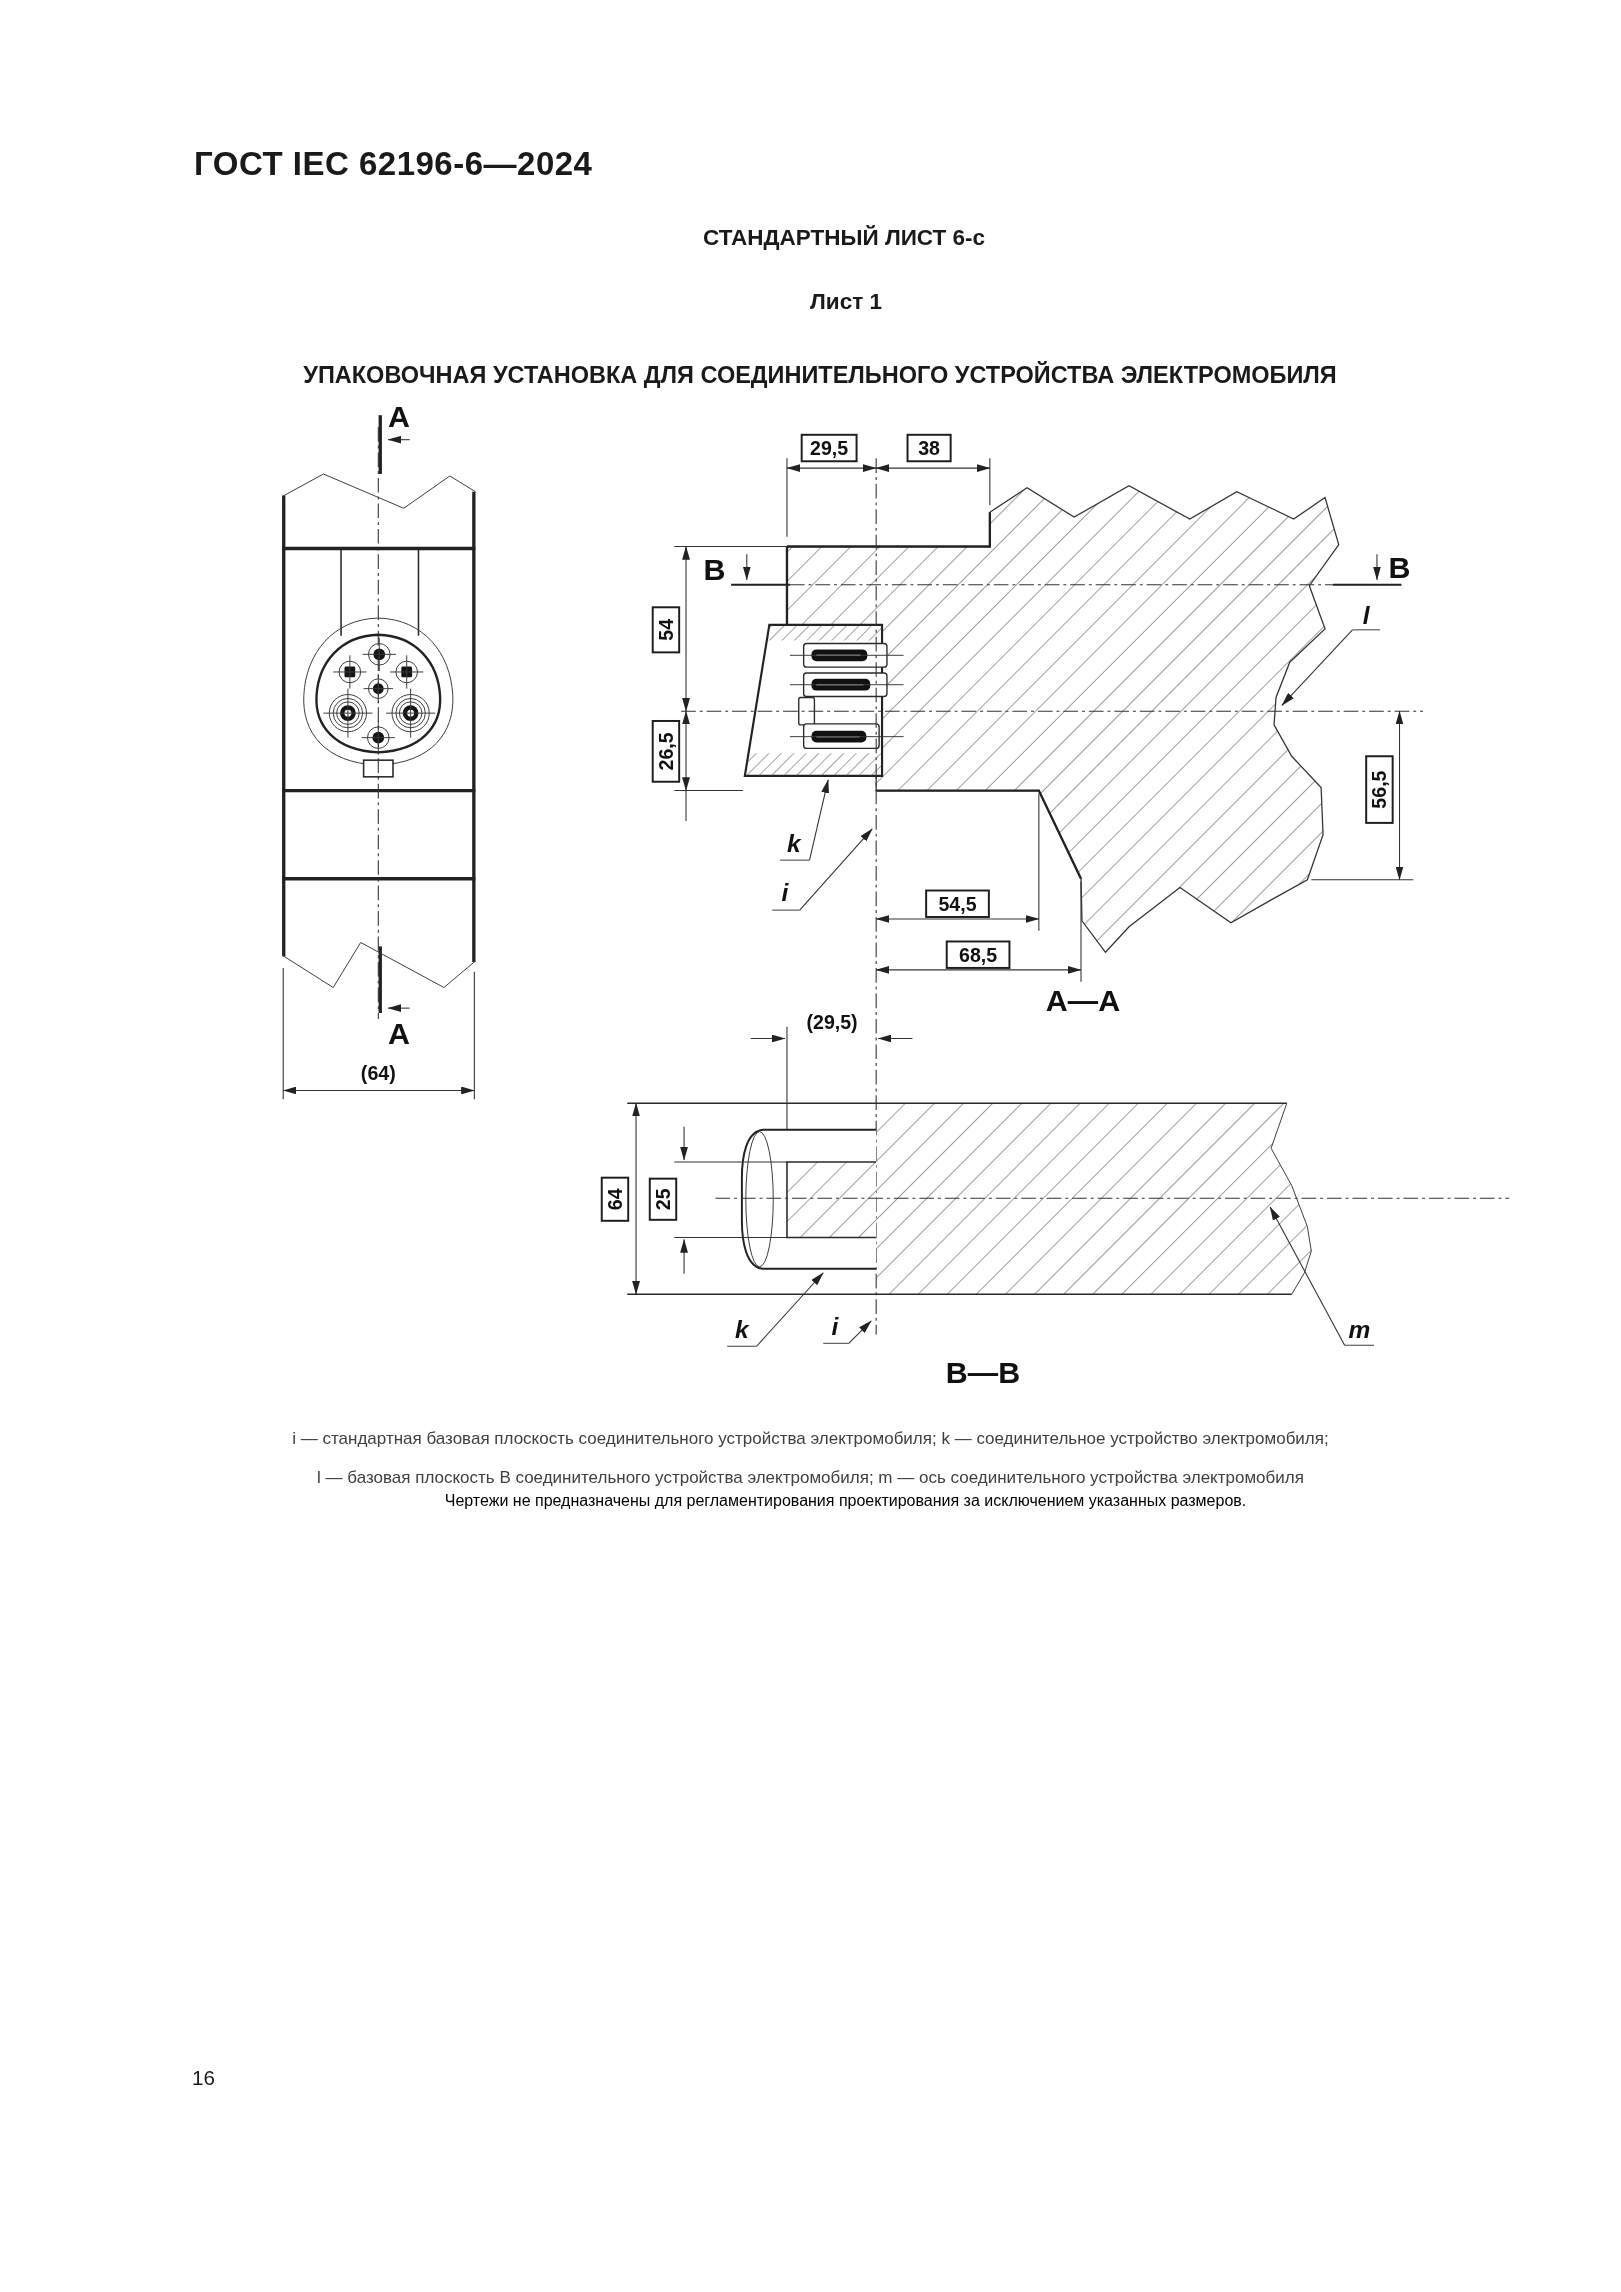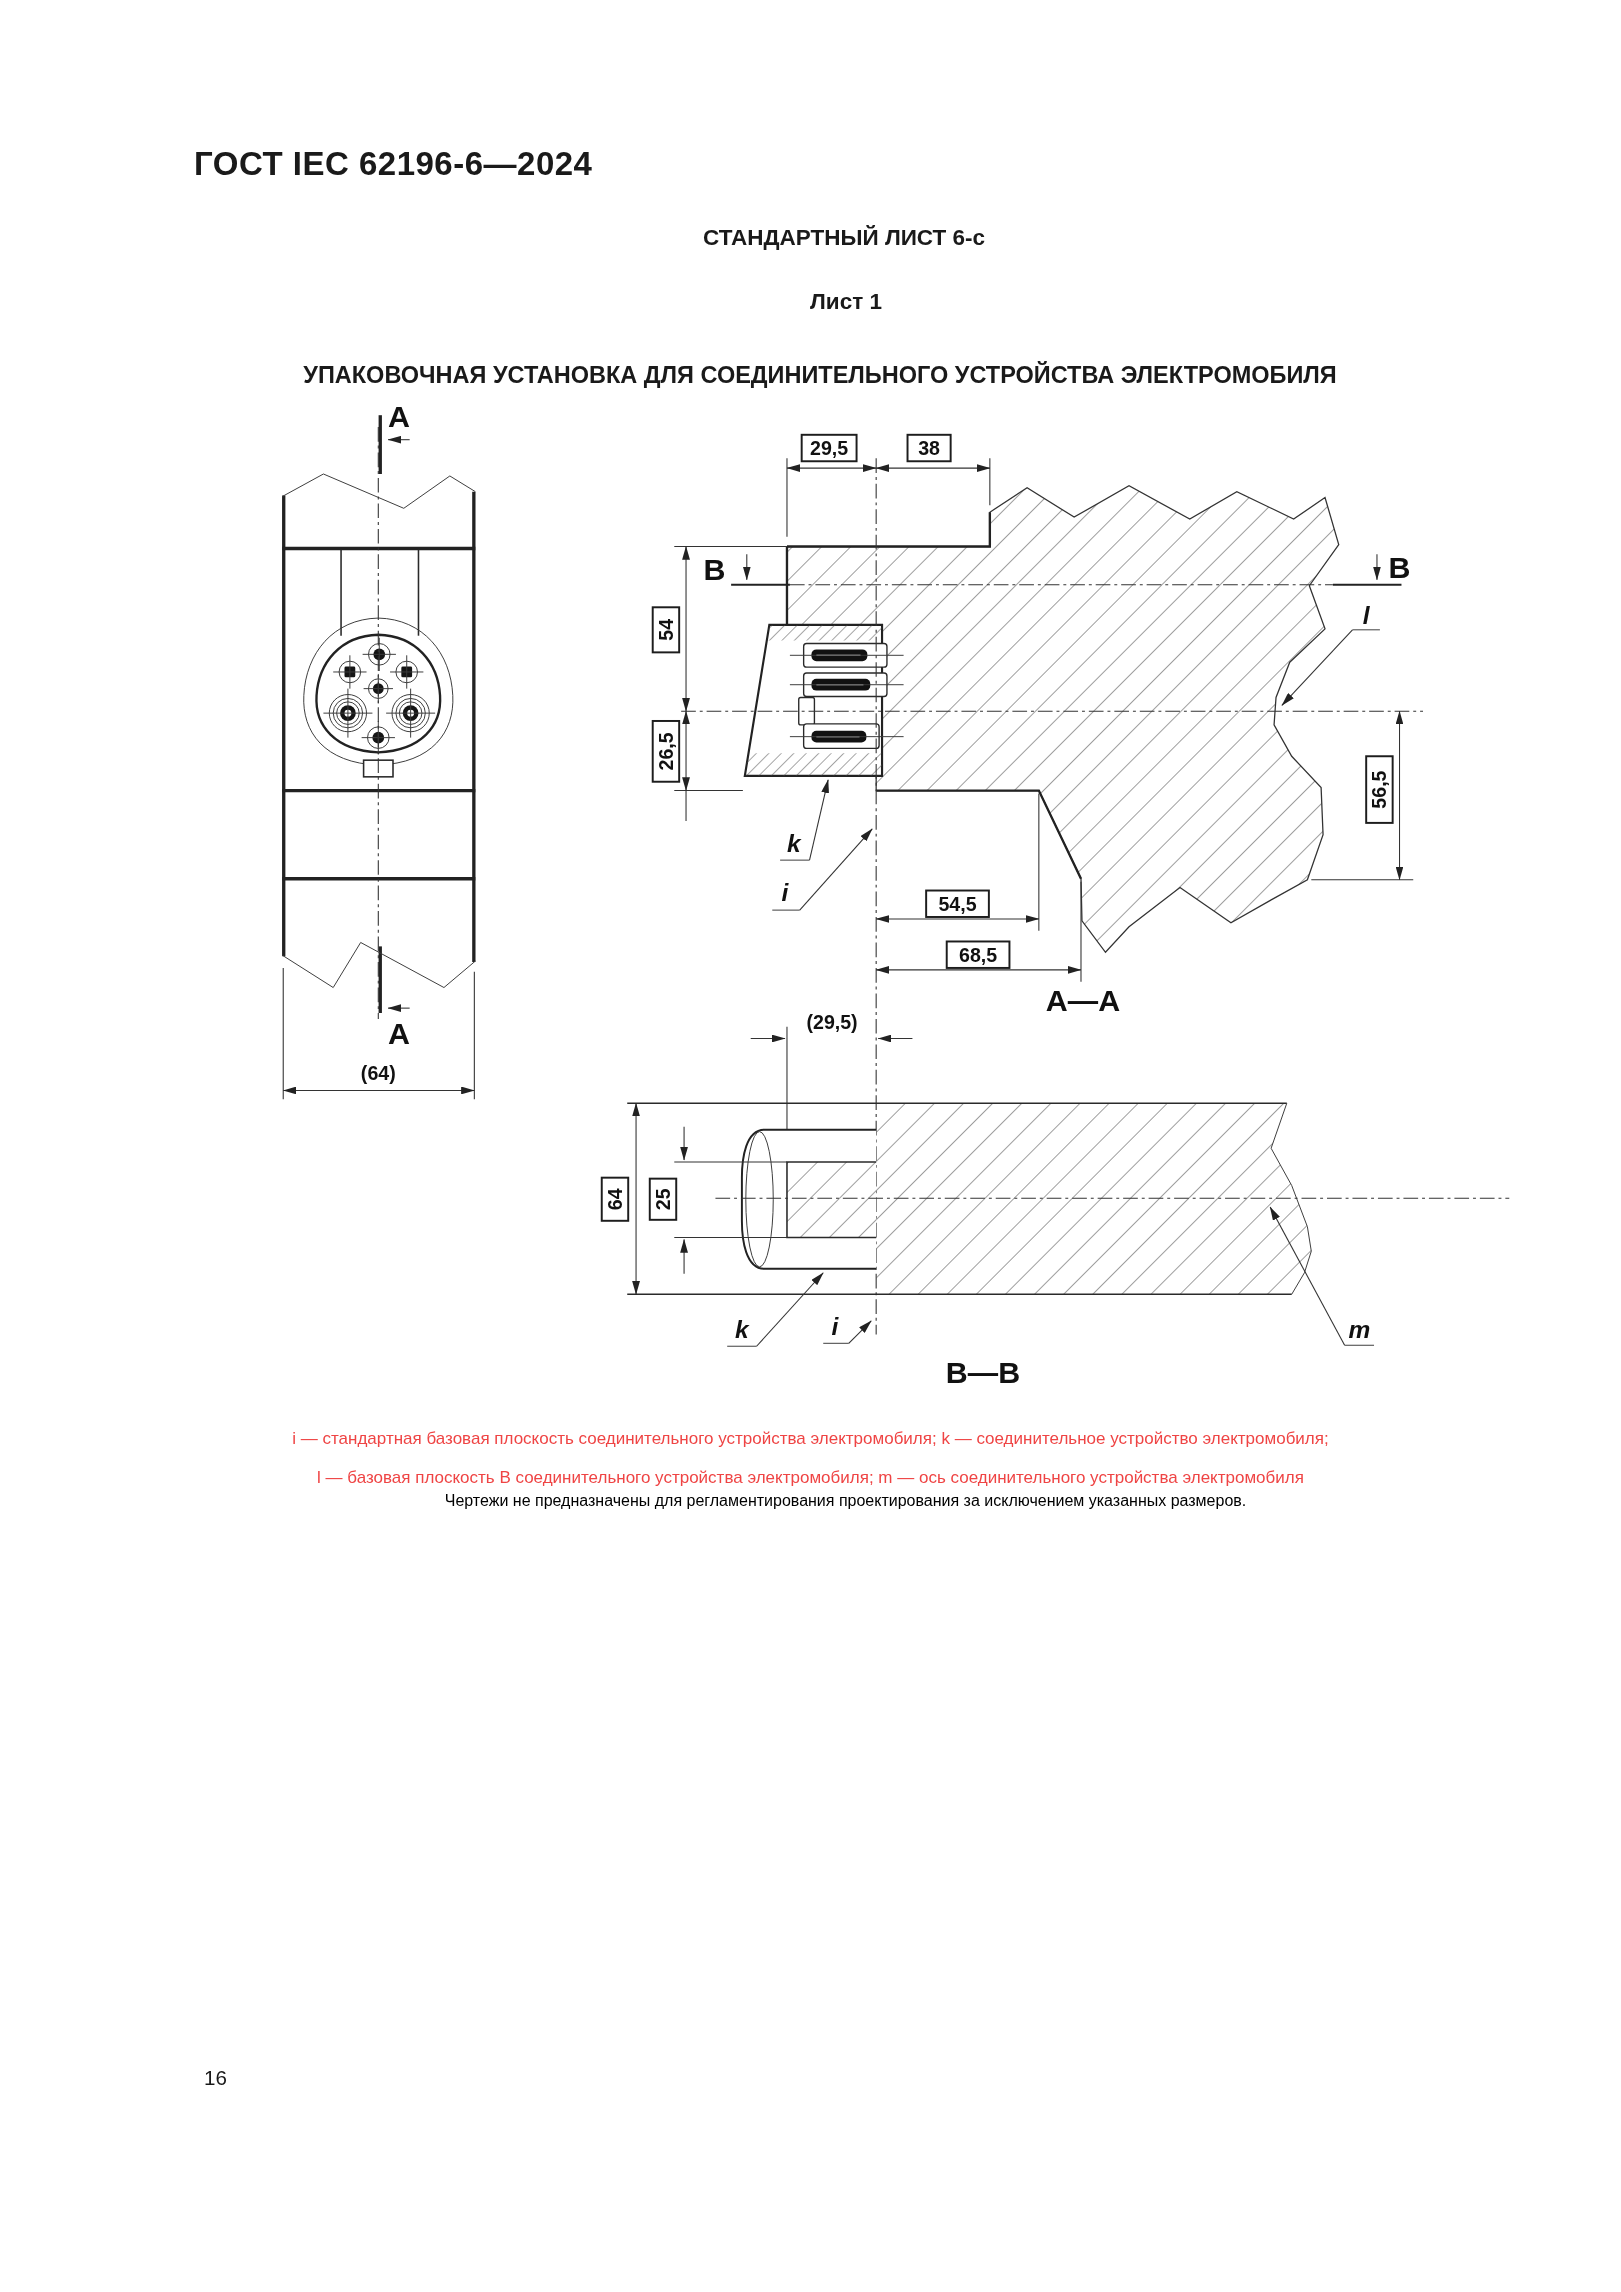--- a/index.html
+++ b/index.html
@@ -5,25 +5,25 @@
   * { margin:0; padding:0; box-sizing:border-box; }
   html,body { background:#ffffff; }
   body { width:1621px; height:2293px; position:relative;
          font-family:"Liberation Sans", sans-serif; color:#1a1a1a; }
   .abs { position:absolute; }
   .hdr { left:194px; top:145px; font-size:33px; font-weight:bold; letter-spacing:0.5px; }
   .ctr { left:0; width:100%; text-align:center; font-weight:bold; }
   .t1  { top:225px; font-size:22.5px; padding-left:67px; }
   .t2  { top:289px; font-size:22.5px; padding-left:71px; }
   .t3  { top:362px; font-size:23.5px; padding-left:19px; }
-  .legend { left:0; width:100%; text-align:center; font-size:17px; color:#ef4444; }
+  .legend { left:0; width:100%; text-align:center; font-size:17px; color:#404040; }
   .lg1 { top:1429px; }
   .lg2 { top:1468px; }
   .note { top:1492px; left:0; width:100%; text-align:center; font-size:16px; color:#000000;margin-left:35px; }
-  .pagenum { left:192px; top:2066px; font-size:20.6px;margin-left:12px; }
+  .pagenum { left:192px; top:2066px; font-size:20.6px; }
   svg { position:absolute; left:0; top:372px; }
   svg text { fill:#111; }
   .dim  { font:bold 20px "Liberation Sans", sans-serif; text-anchor:middle; }
   .par  { font:bold 20px "Liberation Sans", sans-serif; text-anchor:middle; }
   .sec  { font:bold 31px "Liberation Sans", sans-serif; text-anchor:middle; }
   .call { font:italic bold 25px "Liberation Sans", sans-serif; text-anchor:middle; }
   .thin   { stroke:#3a3a3a; stroke-width:1; fill:none; }
   .med    { stroke:#2a2a2a; stroke-width:1.6; fill:none; }
   .thick  { stroke:#222;    stroke-width:2.4; fill:none; }
   .xthick { stroke:#222;    stroke-width:3.4; fill:none; }

